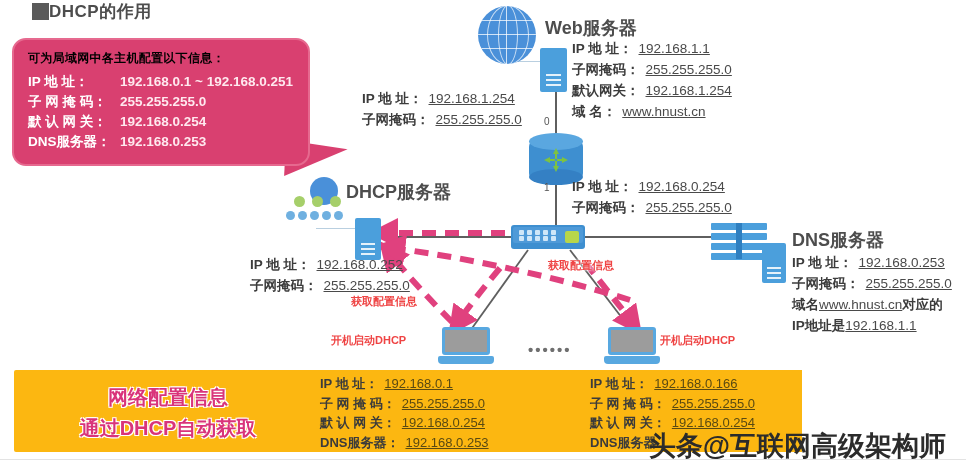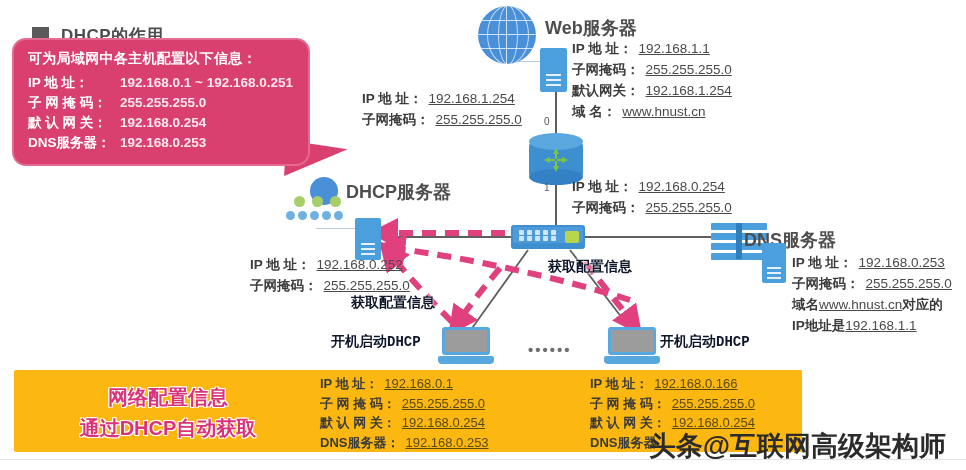--- a/index.html
+++ b/index.html
@@ -14,22 +14,22 @@
     position: relative;
     width: 966px;
     height: 470px;
     background: #ffffff;
     overflow: hidden;
   }
   .abs { position: absolute; }
 
   
   #title-row {
-    left: 32px; top: 24px;
-    display: flex; align-items: center; gap: 12px;
+    left: 32px; top: 0;
+    display: flex; align-items: center; 
   }
   #title-square {
     width: 17px; height: 17px;
     background: #5a5a5a;
   }
   #title-text {
     font-size: 17px;
     font-weight: bold;
     color: #4d4d4d;
     letter-spacing: 0.5px;
@@ -48,23 +48,23 @@
   #bubble-tail {
     left: 286px; top: 140px;
     width: 0; height: 0;
     border-left: 62px solid #d94070;
     border-bottom: 30px solid transparent;
     border-top: 6px solid transparent;
     transform: rotate(3deg);
     transform-origin: left top;
   }
   #bubble-heading {
-    font-size: 14px;
-    font-weight: bold;
-    color: #ffffff;
+    font-size: 12px;
+    font-weight: bold;
+    color: #000000;
     letter-spacing: 0.3px;
     margin-bottom: 5px;
   }
   .bubble-line {
     display: flex;
     align-items: baseline;
     font-size: 13.5px;
     line-height: 20px;
     color: #ffffff;
     white-space: nowrap;
@@ -239,26 +239,25 @@
     position: absolute;
     background: #b9cfe0;
   }
 
   
   #arrows { left: 0; top: 0; width: 966px; height: 470px; pointer-events: none; }
 
   
   .pink-label {
     position: absolute;
-    font-size: 14px;
-    font-weight: bold;
-    color: #0f172a;
+    font-size: 11px;
+    font-weight: bold;
+    color: #ef4444;
     white-space: nowrap;
     text-shadow: 0 0 2px #ffffff, 0 0 3px #ffffff;
-    font-family: Liberation Mono, monospace;
   }
 
   
   .port-num {
     position: absolute;
     font-size: 10px;
     color: #555;
   }
 
   
@@ -507,21 +506,21 @@
     </div>
   </div>
 
   <div class="abs" id="dns-stack">
     <div class="slab" style="top:0;"></div>
     <div class="slab" style="top:10px;"></div>
     <div class="slab" style="top:20px;"></div>
     <div class="slab" style="top:30px;"></div>
     <div class="spine"></div>
   </div>
-  <div class="abs node-title" style="left:744px; top:228px;">DNS服务器</div>
+  <div class="abs node-title" style="left:792px; top:228px;">DNS服务器</div>
   <div class="server-box" style="left:762px; top:243px; width:24px; height:40px;">
     <div class="bar" style="top:24px;"></div>
     <div class="bar" style="top:29px;"></div>
     <div class="bar" style="top:34px;"></div>
   </div>
   <div class="abs" style="left:792px; top:252px;">
     <div class="info-line">
       <span class="lbl">IP 地  址：</span>
       <span class="val">192.168.0.253</span>
     </div>

